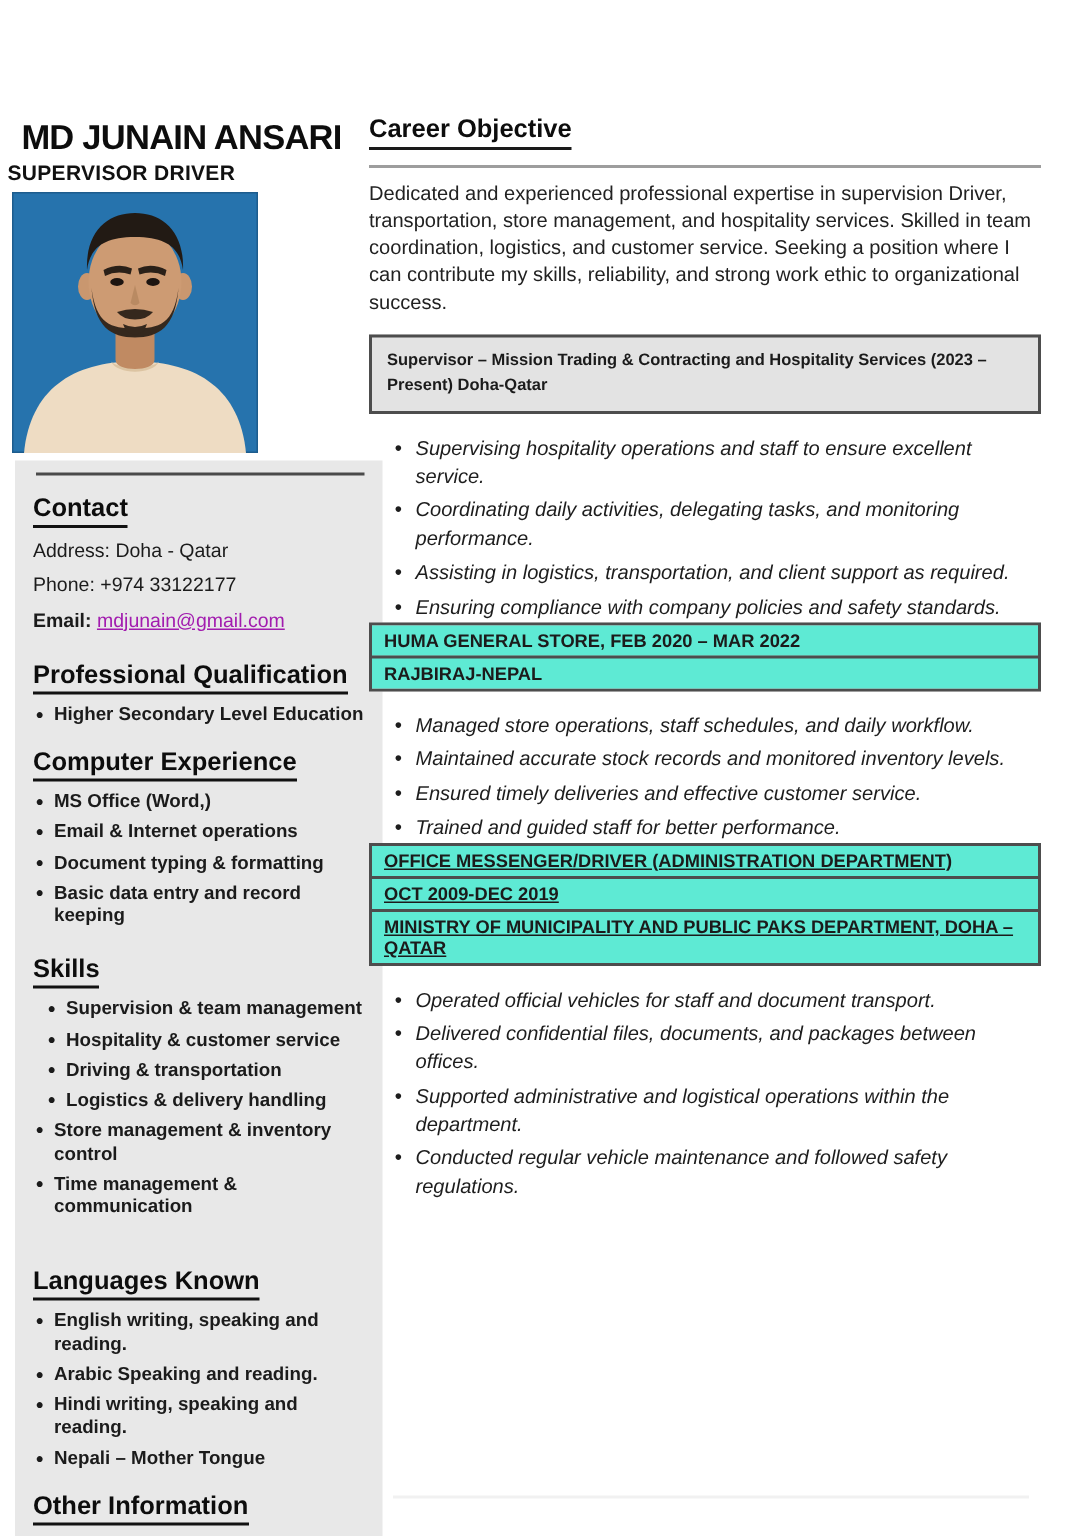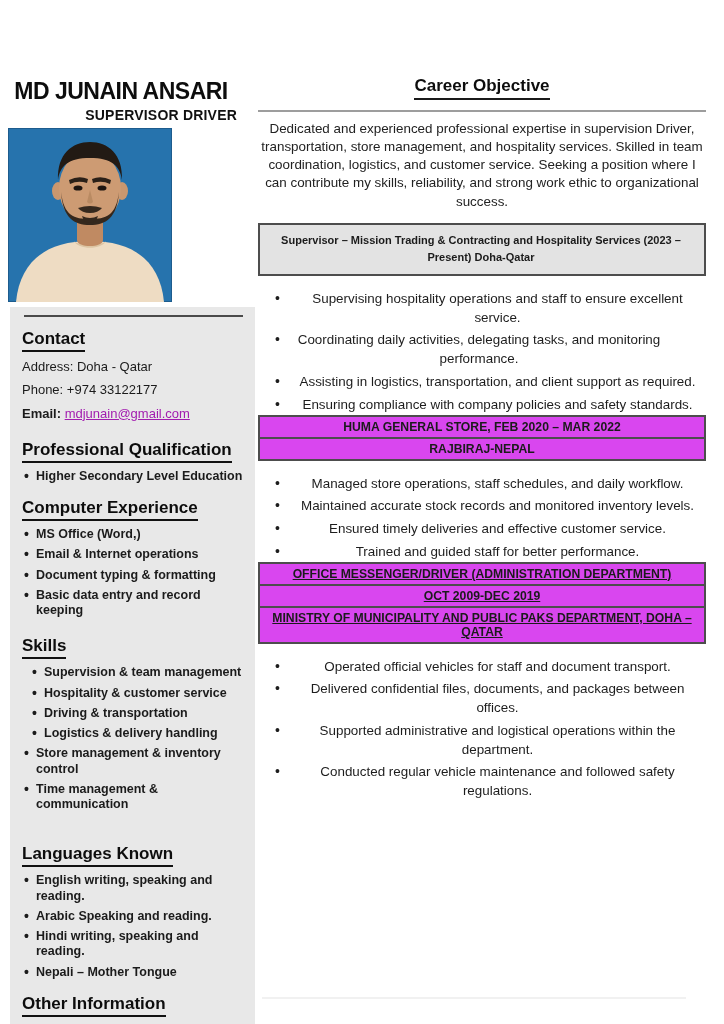--- a/index.html
+++ b/index.html
@@ -6,21 +6,21 @@
   body{
     width:724px;height:1024px;background:#ffffff;position:relative;
     font-family:"Liberation Sans","DejaVu Sans",sans-serif;color:#1b1b1b;
     -webkit-font-smoothing:antialiased;
   }
   .page{position:absolute;inset:0;overflow:hidden;}
 
   
   .id-block{position:absolute;left:5px;top:0;width:232px;}
   .name{margin-top:78px;text-align:center;font-size:23px;font-weight:bold;letter-spacing:-0.5px;color:#0d0d0d;}
-  .role{margin-top:2px;text-align:right;font-size:14px;font-weight:bold;letter-spacing:0.2px;color:#111;}
+  .role{margin-top:2px;text-align:left;font-size:14px;font-weight:bold;letter-spacing:0.2px;color:#111;}
   .photo{position:absolute;left:8px;top:128px;width:164px;height:174px;}
   .photo svg{display:block;}
 
   
   .sidebar{
     position:absolute;left:10px;top:307px;width:245px;height:717px;
     background:#e8e8e8;box-sizing:border-box;padding:6px 10px 0 12px;
   }
   .side-rule{border-top:2px solid #4a4a4a;margin:2px 2px 0 2px;}
   .sb-head{margin:0;font-size:17px;font-weight:bold;color:#0d0d0d;}
@@ -31,35 +31,35 @@
   .cline .lab{font-weight:normal;}
   .cline .lab.bold{font-weight:bold;}
   a.mail{color:#a21caf;text-decoration:underline;cursor:pointer;}
   .sb-list{margin:6px 0 0 0;}
   .sb-item{position:relative;padding-left:14px;font-size:12.5px;line-height:1.22;margin-top:5px;font-weight:bold;}
   .sb-item::before{content:"\2022";position:absolute;left:2px;top:-1px;font-size:14px;}
   .gap-lg{margin-top:32px;}
   .gap-md{margin-top:18px;}
 
   
-  .content{position:absolute;left:258px;top:65px;width:448px;text-align:center;}
+  .content{position:absolute;left:246px;top:65px;width:448px;}
   .co-rule{border-bottom:2px solid #9d9d9d;line-height:0;margin-top:-2px;}
   .co-head{font-size:17px;font-weight:bold;color:#0d0d0d;}
   .co-head .hu{display:inline-block;border-bottom:2px solid #1a1a1a;padding-bottom:2px;}
   .co-text{margin:8px 0 0 0;font-size:13.4px;line-height:1.36;color:#222;}
 
   .job-box{border:2px solid #4d4d4d;background:#e3e3e3;box-sizing:border-box;}
   .job-box.one{margin-top:12px;padding:7px 12px 8px 10px;font-size:11px;font-weight:bold;line-height:1.55;}
   .job-box.rows{margin-top:0;}
-  .job-row{padding:3px 8px 3px 8px;font-size:12.2px;font-weight:bold;background:#d946ef;}
+  .job-row{padding:3px 8px 3px 8px;font-size:12.2px;font-weight:bold;background:#5eead4;}
   .job-row + .job-row{border-top:2px solid #4d4d4d;}
   .box2{margin-top:21px;}
   .box3{margin-top:29px;text-decoration:underline;}
 
-  .blist{margin-top:14px;}
+  .blist{margin-top:14px;font-style:italic;}
   .blist.indent{margin-left:16px;}
   .bl{position:relative;padding-left:15px;font-size:13.4px;line-height:1.4;margin-top:4px;color:#1d1d1d;}
   .bl::before{content:"\2022";position:absolute;left:1px;top:-1px;font-size:14px;}
 
   .faint-rule{position:absolute;left:262px;top:997px;width:424px;border-top:2px solid #f1f1f1;}
 </style>
 </head>
 <body>
 
 <div class="page">

